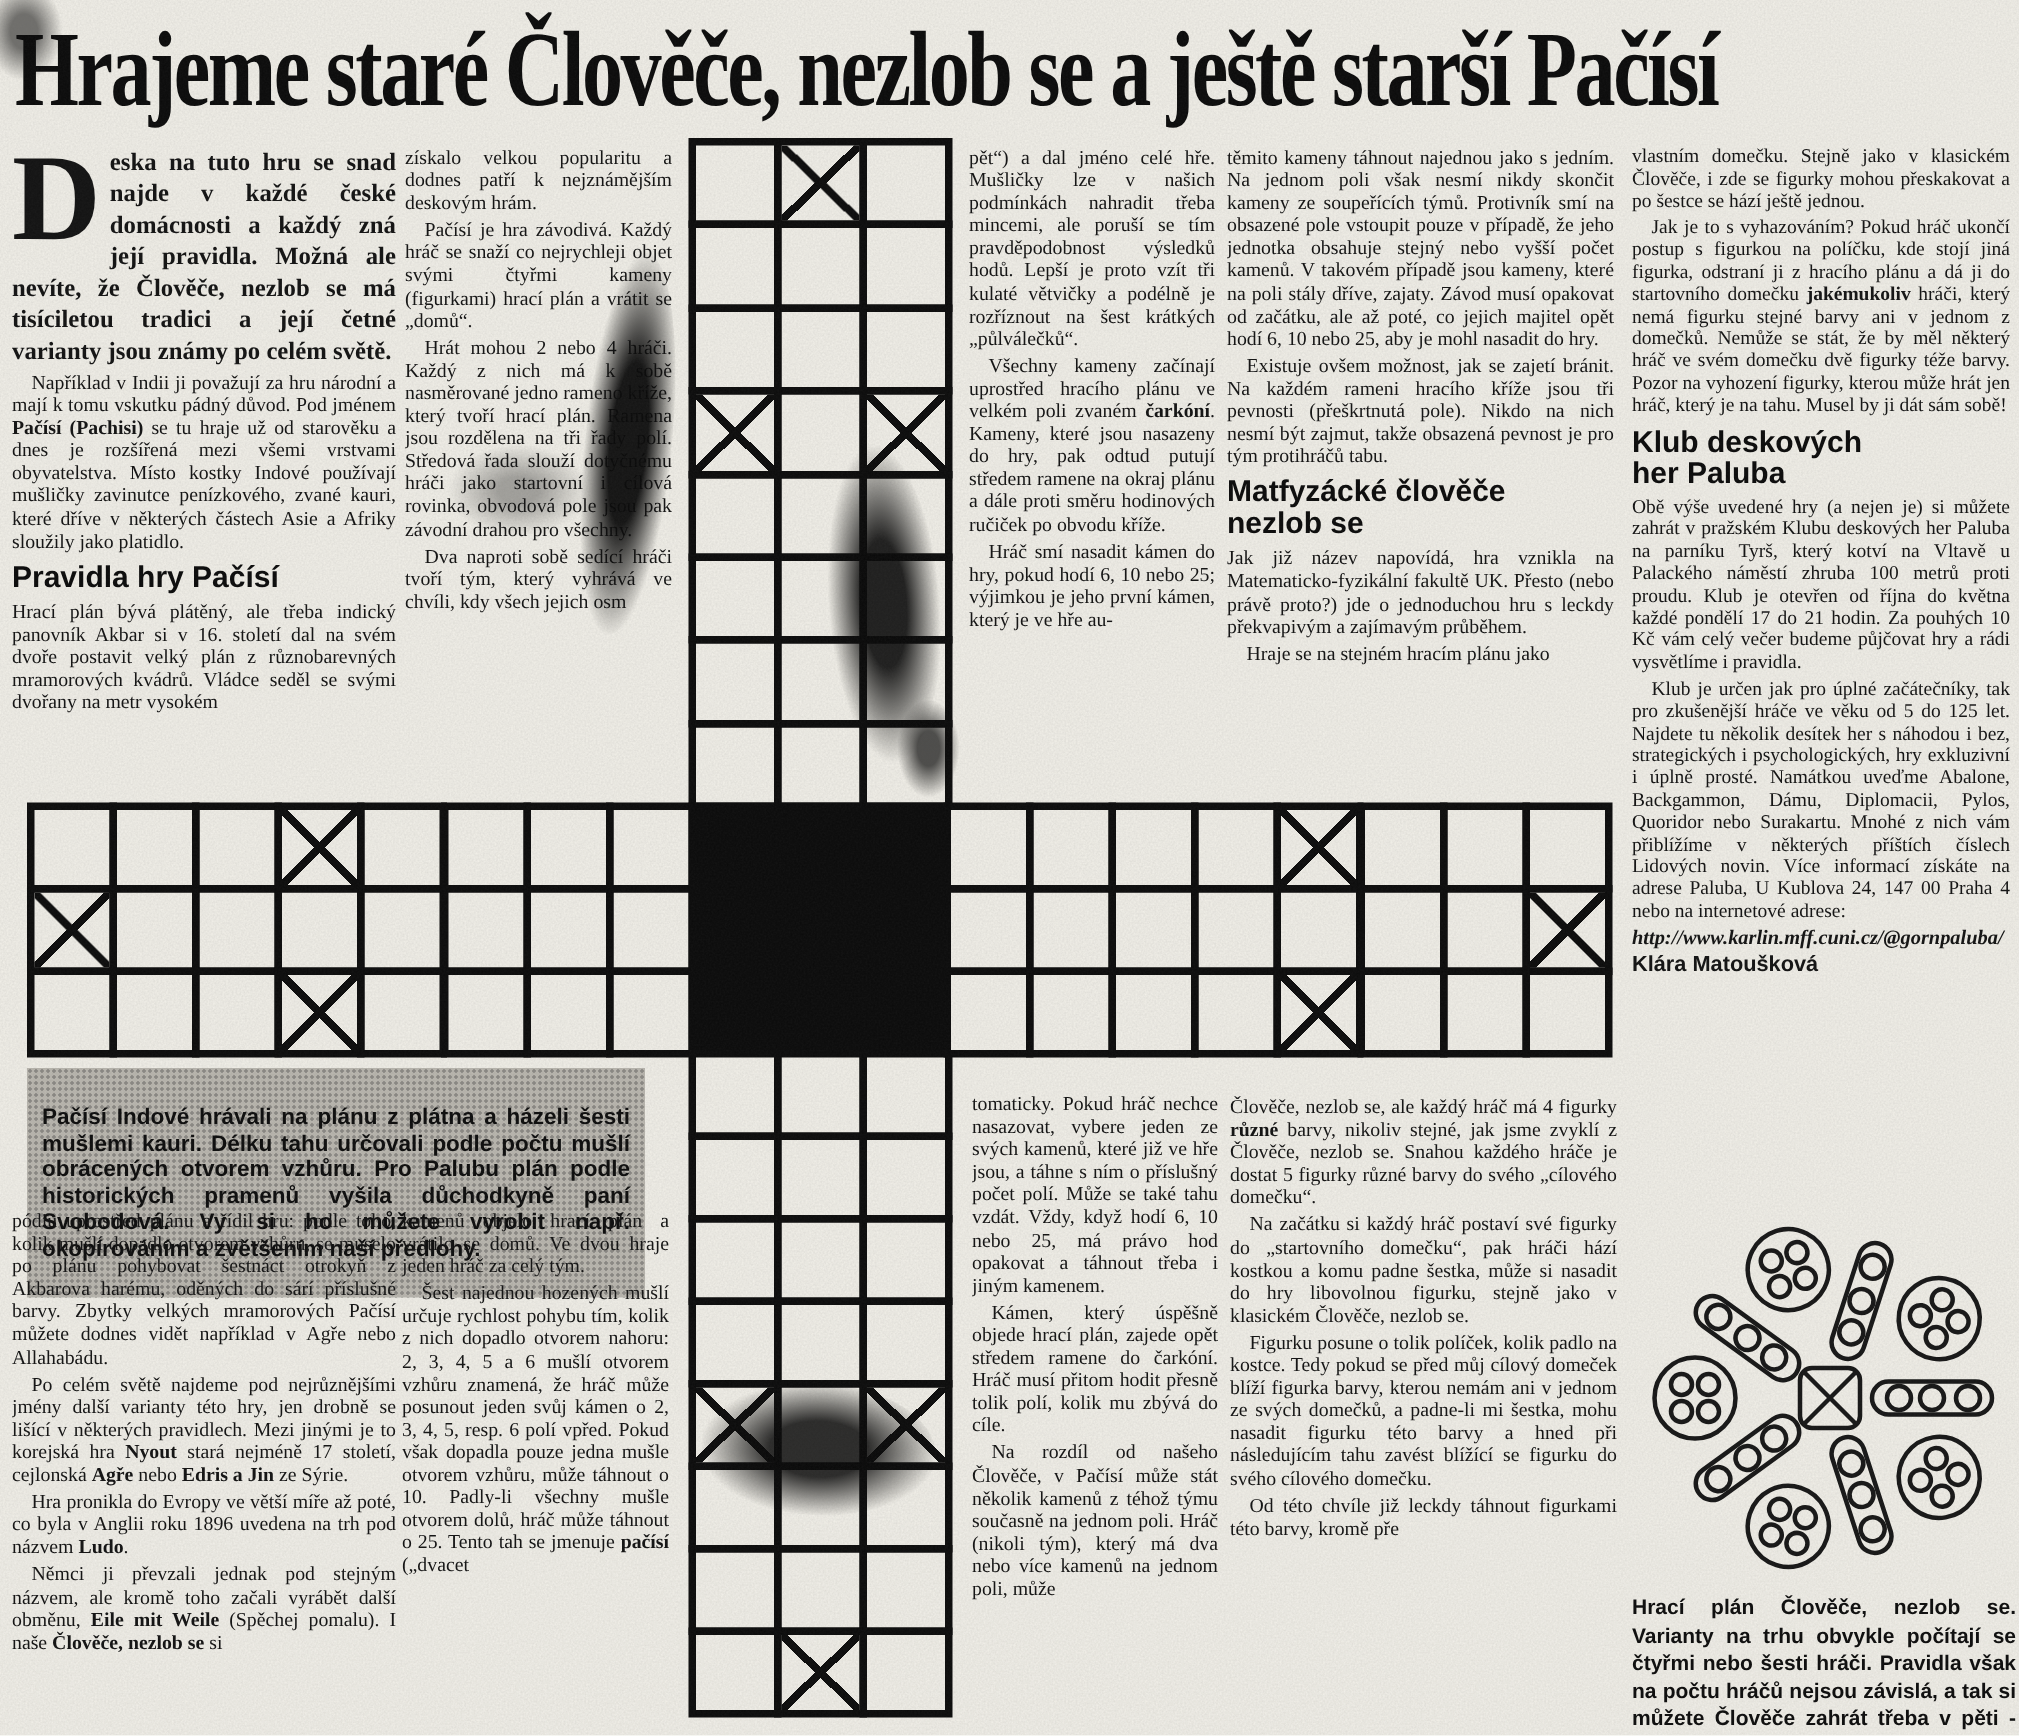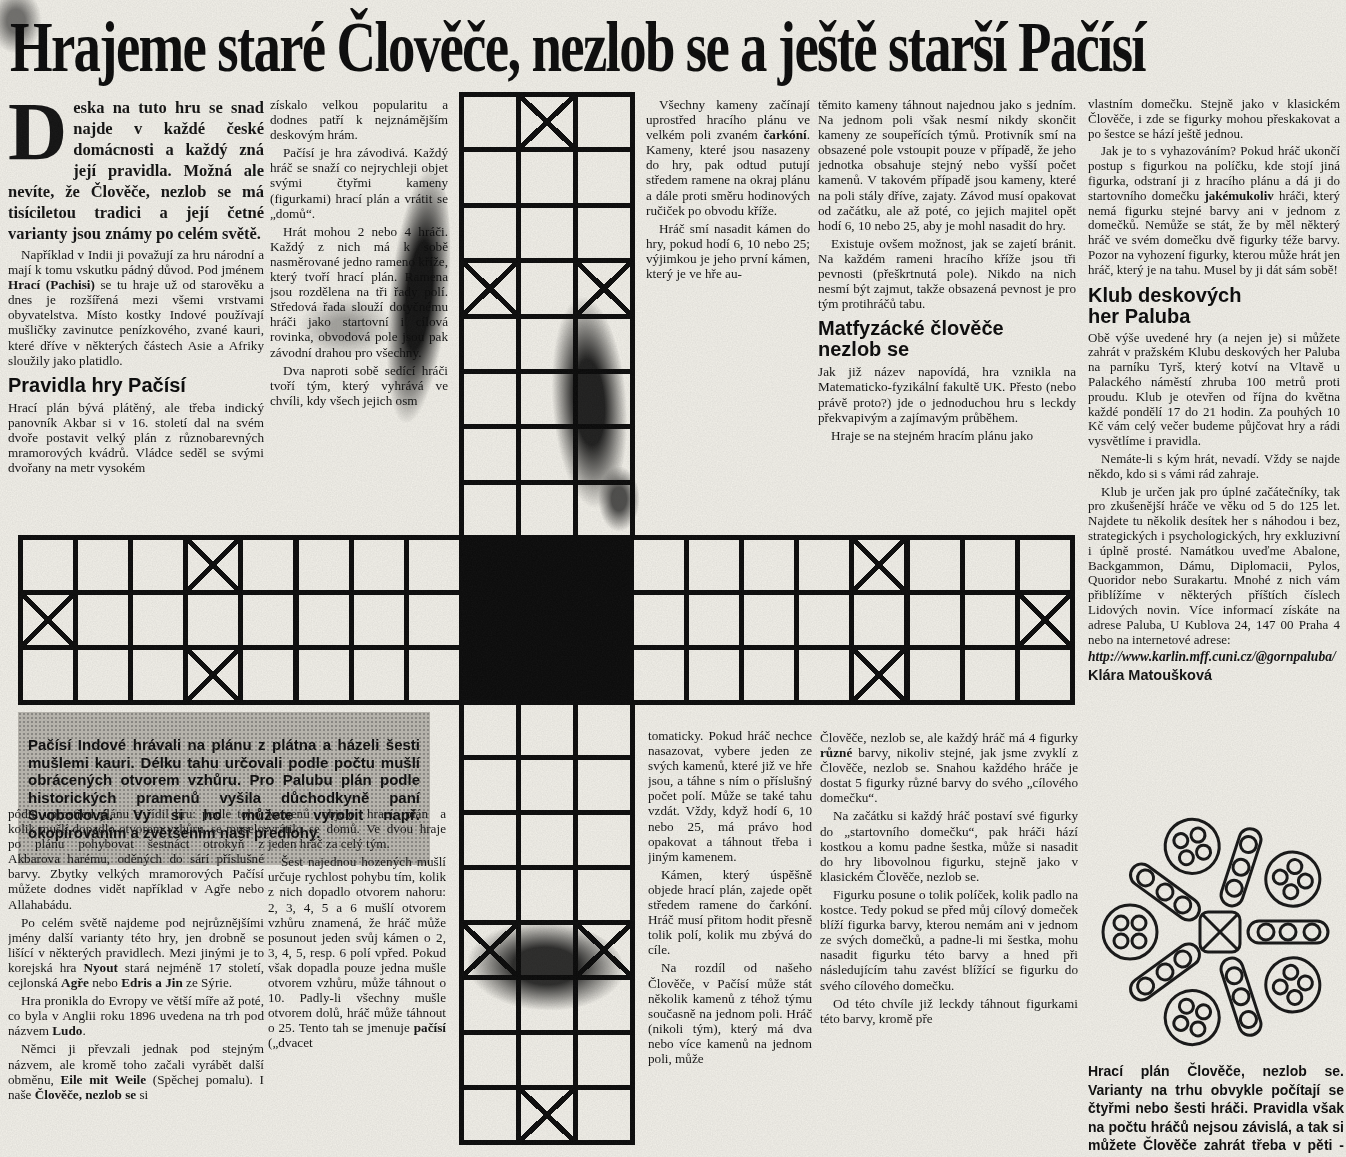--- a/index.html
+++ b/index.html
@@ -166,49 +166,49 @@
       <div class="cell" style="left: 516px; top: 1030px; width: 62px; height: 60px; border-color: rgb(11, 11, 11);"></div>
       <div class="cell" style="left: 573px; top: 1030px; width: 62px; height: 60px; border-color: rgb(11, 11, 11);"></div>
       <div class="cell" style="left: 459px; top: 1085px; width: 62px; height: 60px; border-color: rgb(11, 11, 11);"></div>
       <div class="cell cross" style="left: 516px; top: 1085px; width: 62px; height: 60px; border-color: rgb(11, 11, 11);"></div>
       <div class="cell" style="left: 573px; top: 1085px; width: 62px; height: 60px; border-color: rgb(11, 11, 11);"></div>
       <div class="bcenter" style="left: 459px; top: 535px; width: 175px; height: 165px;"></div>
     </div>
 
   <div class="col" style="left:8px;top:97px;width:256px;height:436px">
       <div class="para lead"><span class="dropcap">D</span><span>eska na tuto hru se snad najde v každé české domácnosti a každý zná její pravidla. Možná ale nevíte, že Člověče, nezlob se má tisíciletou tradici a její četné varianty jsou známy po celém světě.</span></div>
-      <div class="para"><span>Například v Indii ji považují za hru národní a mají k tomu vskutku pádný důvod. Pod jménem </span><b>Hrací (Pachisi)</b><span> se tu hraje už od starověku a dnes je rozšířená mezi všemi vrstvami obyvatelstva. Místo kostky Indové používají mušličky zavinutce penízkového, zvané kauri, které dříve v některých částech Asie a Afriky sloužily jako platidlo.</span></div>
+      <div class="para"><span>Například v Indii ji považují za hru národní a mají k tomu vskutku pádný důvod. Pod jménem </span><b>Pačísí (Pachisi)</b><span> se tu hraje už od starověku a dnes je rozšířená mezi všemi vrstvami obyvatelstva. Místo kostky Indové používají mušličky zavinutce penízkového, zvané kauri, které dříve v některých částech Asie a Afriky sloužily jako platidlo.</span></div>
       <div class="subhead">Pravidla hry Pačísí</div>
       <div class="para ni"><span>Hrací plán bývá plátěný, ale třeba indický panovník Akbar si v 16. století dal na svém dvoře postavit velký plán z různobarevných mramorových kvádrů. Vládce seděl se svými dvořany na metr vysokém</span></div>
     </div>
   <div class="col" style="left:270px;top:97px;width:178px;height:436px">
       <div class="para ni"><span>získalo velkou popularitu a dodnes patří k nejznámějším deskovým hrám.</span></div>
       <div class="para"><span>Pačísí je hra závodivá. Každý hráč se snaží co nejrychleji objet svými čtyřmi kameny (figurkami) hrací plán a vrátit se „domů“.</span></div>
       <div class="para"><span>Hrát mohou 2 nebo 4 hráči. Každý z nich má k sobě nasměrované jedno rameno kříže, který tvoří hrací plán. Ramena jsou rozdělena na tři řady polí. Středová řada slouží dotyčnému hráči jako startovní i cílová rovinka, obvodová pole jsou pak závodní drahou pro všechny.</span></div>
       <div class="para"><span>Dva naproti sobě sedící hráči tvoří tým, který vyhrává ve chvíli, kdy všech jejich osm</span></div>
     </div>
   <div class="col" style="left:646px;top:97px;width:164px;height:436px">
+      <div class="para ni"><span>pět“) a dal jméno celé hře. Mušličky lze v našich podmínkách nahradit třeba mincemi, ale poruší se tím pravděpodobnost výsledků hodů. Lepší je proto vzít tři kulaté větvičky a podélně je rozříznout na šest krátkých „půlválečků“.</span></div>
       <div class="para"><span>Všechny kameny začínají uprostřed hracího plánu ve velkém poli zvaném </span><b>čarkóní</b><span>. Kameny, které jsou nasazeny do hry, pak odtud putují středem ramene na okraj plánu a dále proti směru hodinových ručiček po obvodu kříže.</span></div>
       <div class="para"><span>Hráč smí nasadit kámen do hry, pokud hodí 6, 10 nebo 25; výjimkou je jeho první kámen, který je ve hře au-</span></div>
     </div>
   <div class="col" style="left:818px;top:97px;width:258px;height:436px">
       <div class="para ni"><span>těmito kameny táhnout najednou jako s jedním. Na jednom poli však nesmí nikdy skončit kameny ze soupeřících týmů. Protivník smí na obsazené pole vstoupit pouze v případě, že jeho jednotka obsahuje stejný nebo vyšší počet kamenů. V takovém případě jsou kameny, které na poli stály dříve, zajaty. Závod musí opakovat od začátku, ale až poté, co jejich majitel opět hodí 6, 10 nebo 25, aby je mohl nasadit do hry.</span></div>
       <div class="para"><span>Existuje ovšem možnost, jak se zajetí bránit. Na každém rameni hracího kříže jsou tři pevnosti (přeškrtnutá pole). Nikdo na nich nesmí být zajmut, takže obsazená pevnost je pro tým protihráčů tabu.</span></div>
       <div class="subhead">Matfyzácké člověče
 nezlob se</div>
       <div class="para ni"><span>Jak již název napovídá, hra vznikla na Matematicko-fyzikální fakultě UK. Přesto (nebo právě proto?) jde o jednoduchou hru s leckdy překvapivým a zajímavým průběhem.</span></div>
       <div class="para"><span>Hraje se na stejném hracím plánu jako</span></div>
     </div>
   <div class="col" style="left:1088px;top:97px;width:252px;height:708px;font-size:13px;line-height:14.8px">
       <div class="para ni"><span>vlastním domečku. Stejně jako v klasickém Člověče, i zde se figurky mohou přeskakovat a po šestce se hází ještě jednou.</span></div>
       <div class="para"><span>Jak je to s vyhazováním? Pokud hráč ukončí postup s figurkou na políčku, kde stojí jiná figurka, odstraní ji z hracího plánu a dá ji do startovního domečku </span><b>jakémukoliv</b><span> hráči, který nemá figurku stejné barvy ani v jednom z domečků. Nemůže se stát, že by měl některý hráč ve svém domečku dvě figurky téže barvy. Pozor na vyhození figurky, kterou může hrát jen hráč, který je na tahu. Musel by ji dát sám sobě!</span></div>
       <div class="subhead">Klub deskových
 her Paluba</div>
       <div class="para ni"><span>Obě výše uvedené hry (a nejen je) si můžete zahrát v pražském Klubu deskových her Paluba na parníku Tyrš, který kotví na Vltavě u Palackého náměstí zhruba 100 metrů proti proudu. Klub je otevřen od října do května každé pondělí 17 do 21 hodin. Za pouhých 10 Kč vám celý večer budeme půjčovat hry a rádi vysvětlíme i pravidla.</span></div>
-      <div class="para"><span>Nemáte-li s kým hrát, nevadí. Vždy se najde někdo, kdo si s vámi rád zahraje.</span></div>
       <div class="para"><span>Klub je určen jak pro úplné začátečníky, tak pro zkušenější hráče ve věku od 5 do 125 let. Najdete tu několik desítek her s náhodou i bez, strategických i psychologických, hry exkluzivní i úplně prosté. Namátkou uveďme Abalone, Backgammon, Dámu, Diplomacii, Pylos, Quoridor nebo Surakartu. Mnohé z nich vám přiblížíme v některých příštích číslech Lidových novin. Více informací získáte na adrese Paluba, U Kublova 24, 147 00 Praha 4 nebo na internetové adrese:</span></div>
       <div class="para url">http://www.karlin.mff.cuni.cz/@gornpaluba/</div>
       <div class="author">Klára Matoušková</div>
     </div>
 
   <div class="caption-box">Pačísí Indové hrávali na plánu z plátna a házeli šesti mušlemi kauri. Délku tahu určovali podle počtu mušlí obrácených otvorem vzhůru. Pro Palubu plán podle historických pramenů vyšila důchodkyně paní Svobodová. Vy si ho můžete vyrobit např. okopírováním a zvětšením naší předlohy.</div>
 
   <div class="col" style="left:8px;top:806px;width:256px;height:351px">
       <div class="para ni"><span>pódiu uprostřed plánu a řídil hru: podle toho, kolik mušlí dopadlo otvorem vzhůru, se muselo po plánu pohybovat šestnáct otrokyň z Akbarova harému, oděných do sárí příslušné barvy. Zbytky velkých mramorových Pačísí můžete dodnes vidět například v Agře nebo Allahabádu.</span></div>
       <div class="para"><span>Po celém světě najdeme pod nejrůznějšími jmény další varianty této hry, jen drobně se lišící v některých pravidlech. Mezi jinými je to korejská hra </span><b>Nyout</b><span> stará nejméně 17 století, cejlonská </span><b>Agře</b><span> nebo </span><b>Edris a Jin</b><span> ze Sýrie.</span></div>

